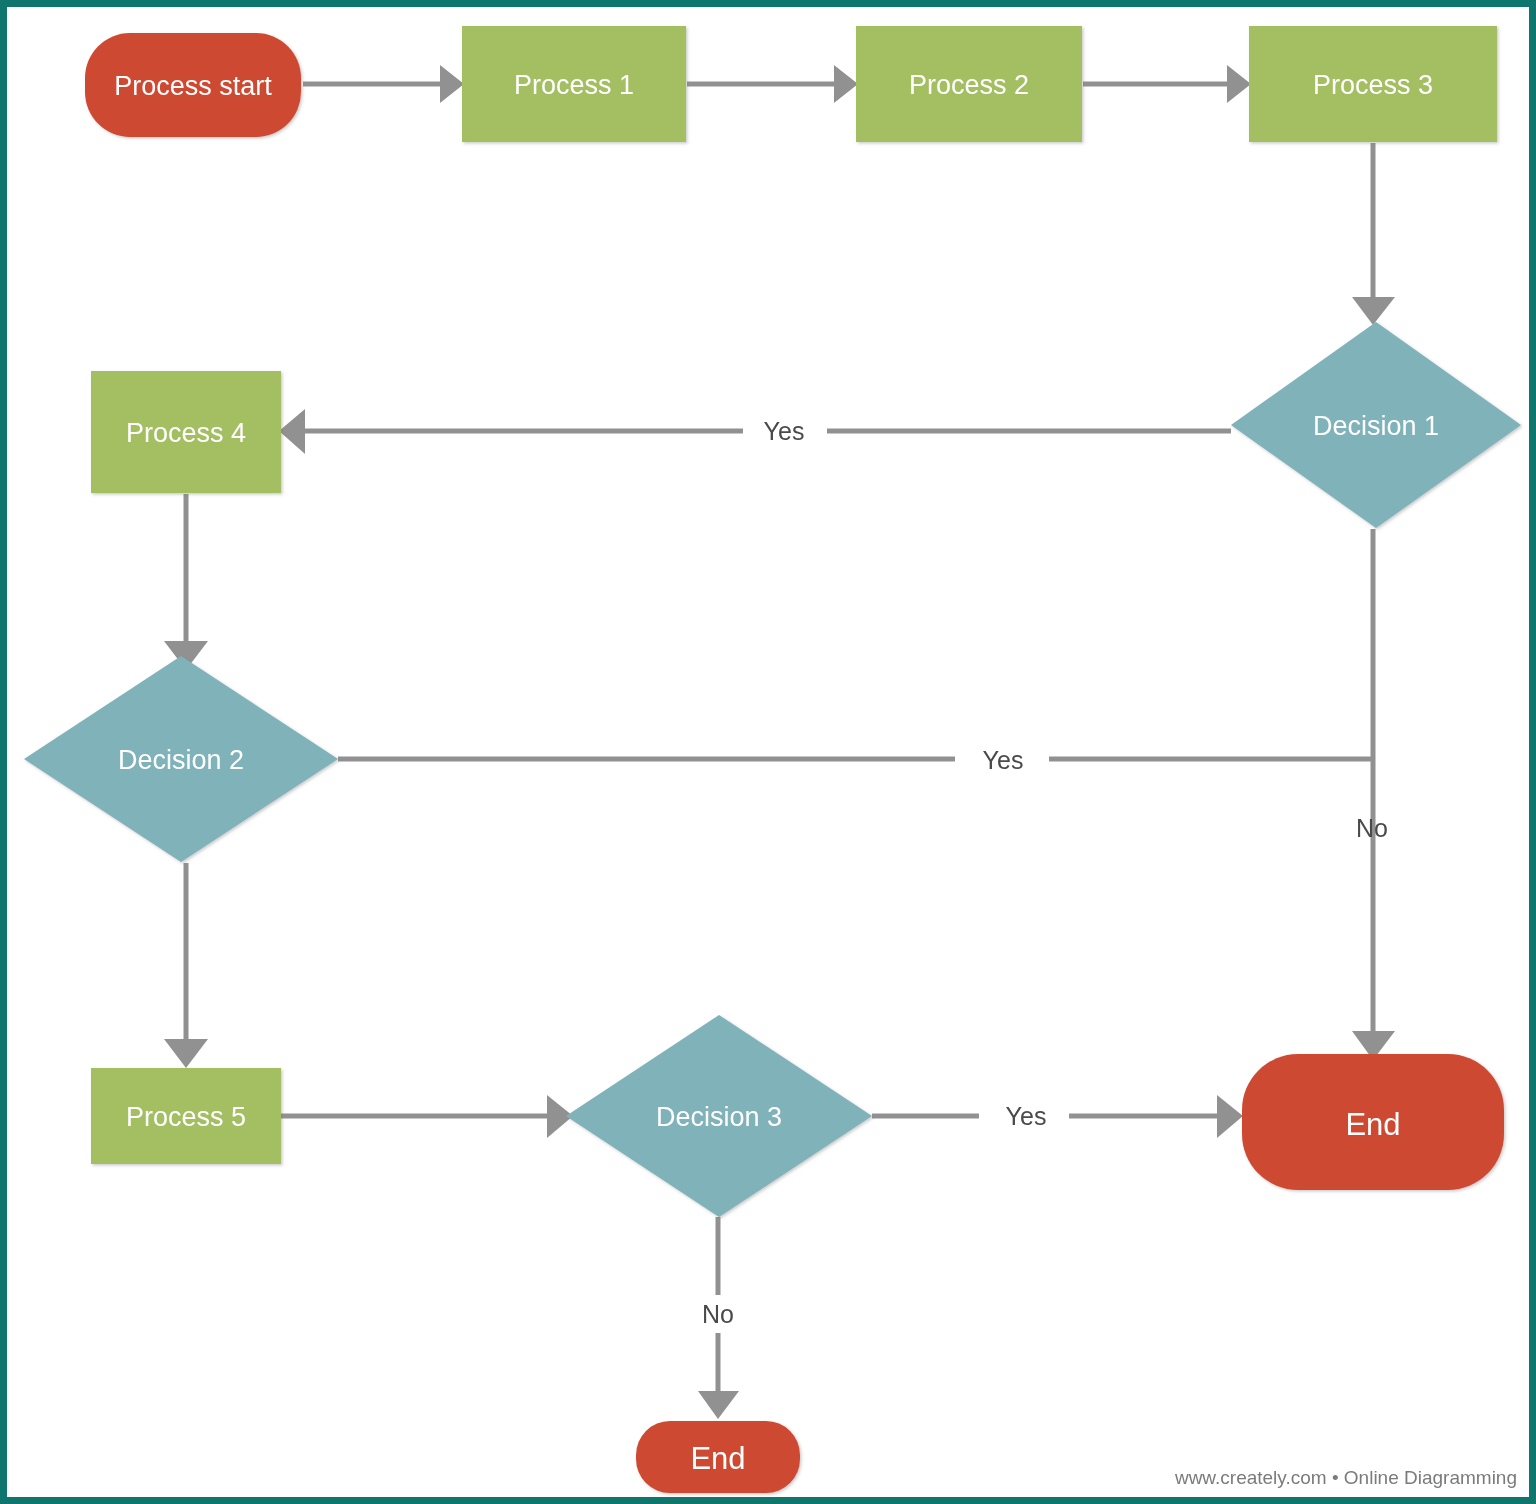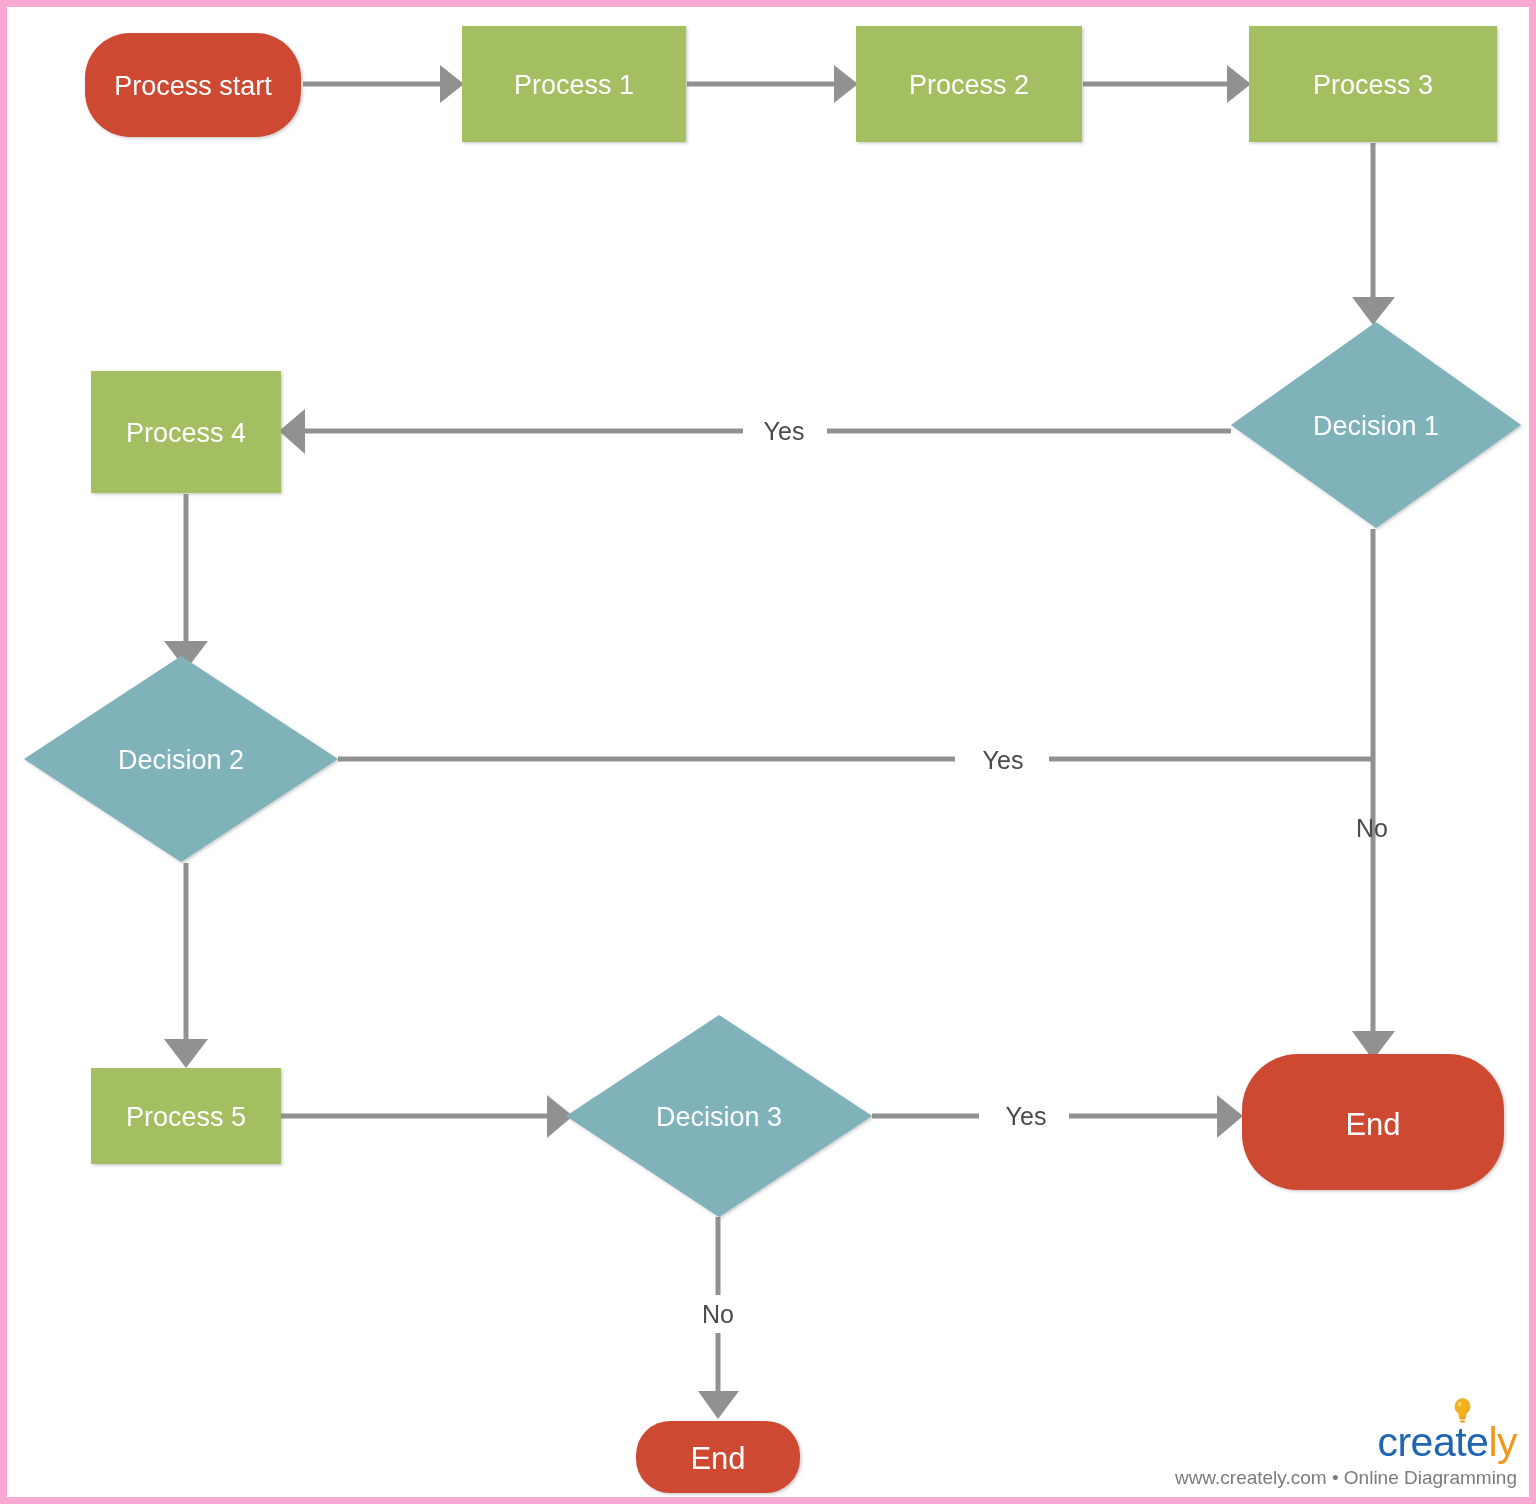--- a/index.html
+++ b/index.html
@@ -11,21 +11,21 @@
   body {
     font-family: "Liberation Sans", sans-serif;
   }
   #canvas {
     position: relative;
     width: 1536px;
     height: 1504px;
     background: #ffffff;
     overflow: hidden;
     box-sizing: border-box;
-    border: 7px solid #f9a8d4;
+    border: 7px solid #0f766e;
   }
   #diagram-svg {
     position: absolute;
     left: 0;
     top: 0;
     width: 1536px;
     height: 1504px;
   }
   .node-label {
     fill: #ffffff;
@@ -229,26 +229,16 @@
 
       <text class="edge-label" x="1365" y="821">No</text>
 
       <text class="edge-label" x="1019" y="1109">Yes</text>
 
       <text class="edge-label" x="711" y="1307">No</text>
     </g>
   </svg>
 
   <div id="watermark">
-    <div id="wm-logo">
-      <svg id="wm-bulb" viewBox="0 0 17 26">
-        <ellipse cx="8.5" cy="8.5" rx="8" ry="8.2" fill="#f2b01c"></ellipse>
-        <path d="M4.5 13.5 h8 v3.5 a4 4 0 0 1 -8 0 z" fill="#f2b01c"></path>
-        <rect x="5.5" y="19.5" width="6" height="2" rx="1" fill="#e0a018"></rect>
-        <rect x="6" y="22.5" width="5" height="2" rx="1" fill="#e0a018"></rect>
-        <ellipse cx="5.6" cy="6" rx="2" ry="2.6" fill="#ffd66e" opacity="0.85"></ellipse>
-      </svg>
-      <span class="blue">creat</span><span class="blue">e</span><span class="orange">ly</span>
-    </div>
     <div id="wm-tag">www.creately.com • Online Diagramming</div>
   </div>
 
 </div>
 
 </body></html>

